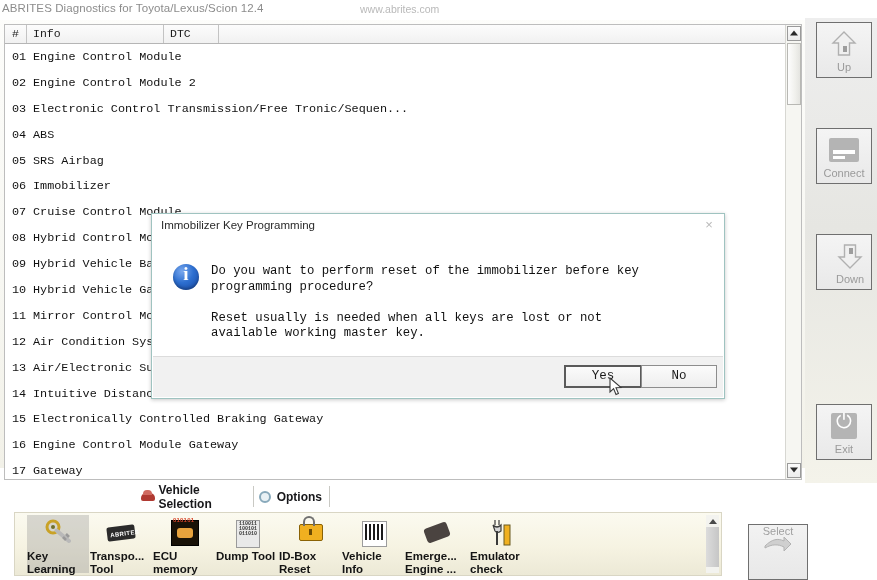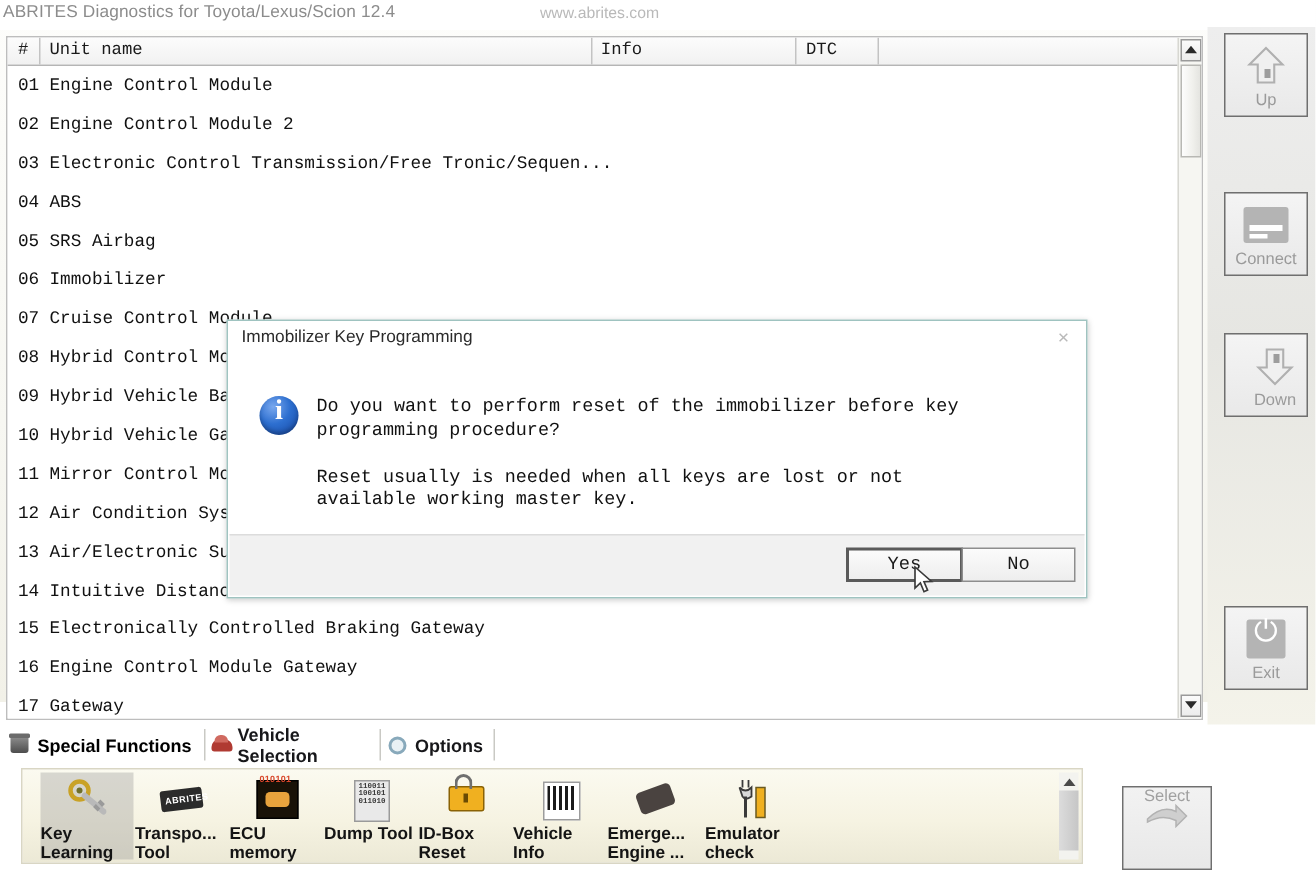--- a/index.html
+++ b/index.html
@@ -120,21 +120,21 @@
   .cmdbtn .glyph {
     display: block; height: 34px; margin-top: 4px;
     position: relative;
   }
   .cmdbtn .cap {
     display: block; font-size: 11px; color: #9a9a9a;
     line-height: 12px;
   }
   #btn-up { top: 4px; }
   #btn-connect { top: 110px; }
-  #btn-down { top: 204px; padding-left: 12px; }
+  #btn-down { top: 216px; padding-left: 12px; }
   #btn-exit { top: 362px; margin-top: 24px; }
 
   .ico-arrow-up, .ico-arrow-down {
     position:absolute; left:50%; top:3px; transform:translateX(-50%);
     width:26px; height:28px;
   }
   .ico-block {
     position:absolute; left:50%; top:5px; transform:translateX(-50%);
     width:30px; height:24px; background:#b4b4b4; border-radius:2px;
   }
@@ -319,21 +319,20 @@
 <div id="app">
 
   <div class="titlestrip">
     <div class="app-title">ABRITES Diagnostics for Toyota/Lexus/Scion 12.4</div>
     <div class="site">www.abrites.com</div>
   </div>
 
   <div class="table-wrap">
     <div class="thead">
       <div class="th c0">#</div>
-      <div class="th c1">Unit name</div>
       <div class="th c2">Info</div>
       <div class="th c3">DTC</div>
       <div class="th c4"></div>
     </div>
     <div class="tbody" id="tbody">
         <div class="trow">
           <span class="idx">01</span>
           <span class="nm">Engine Control Module</span>
         </div>
         <div class="trow">
@@ -444,26 +443,20 @@
 
     <div class="cmdbtn" id="btn-exit">
       <span class="glyph">
         <span class="ico-power"></span>
       </span>
       <span class="cap">Exit</span>
     </div>
   </div>
 
   <div class="tabbar" id="tabbar">
-      <div class="tab active" style="left: 2px; width: 135px;">
-        <span class="tab-ico">
-          <span class="ti-box"></span>
-        </span>
-        <span>Special Functions</span>
-      </div>
       <div class="tab" style="left: 137px; width: 117px;">
         <span class="tab-ico">
           <span class="ti-car"></span>
         </span>
         <span>Vehicle Selection</span>
       </div>
       <div class="tab" style="left: 254px; width: 76px;">
         <span class="tab-ico">
           <span class="ti-gear"></span>
         </span>

